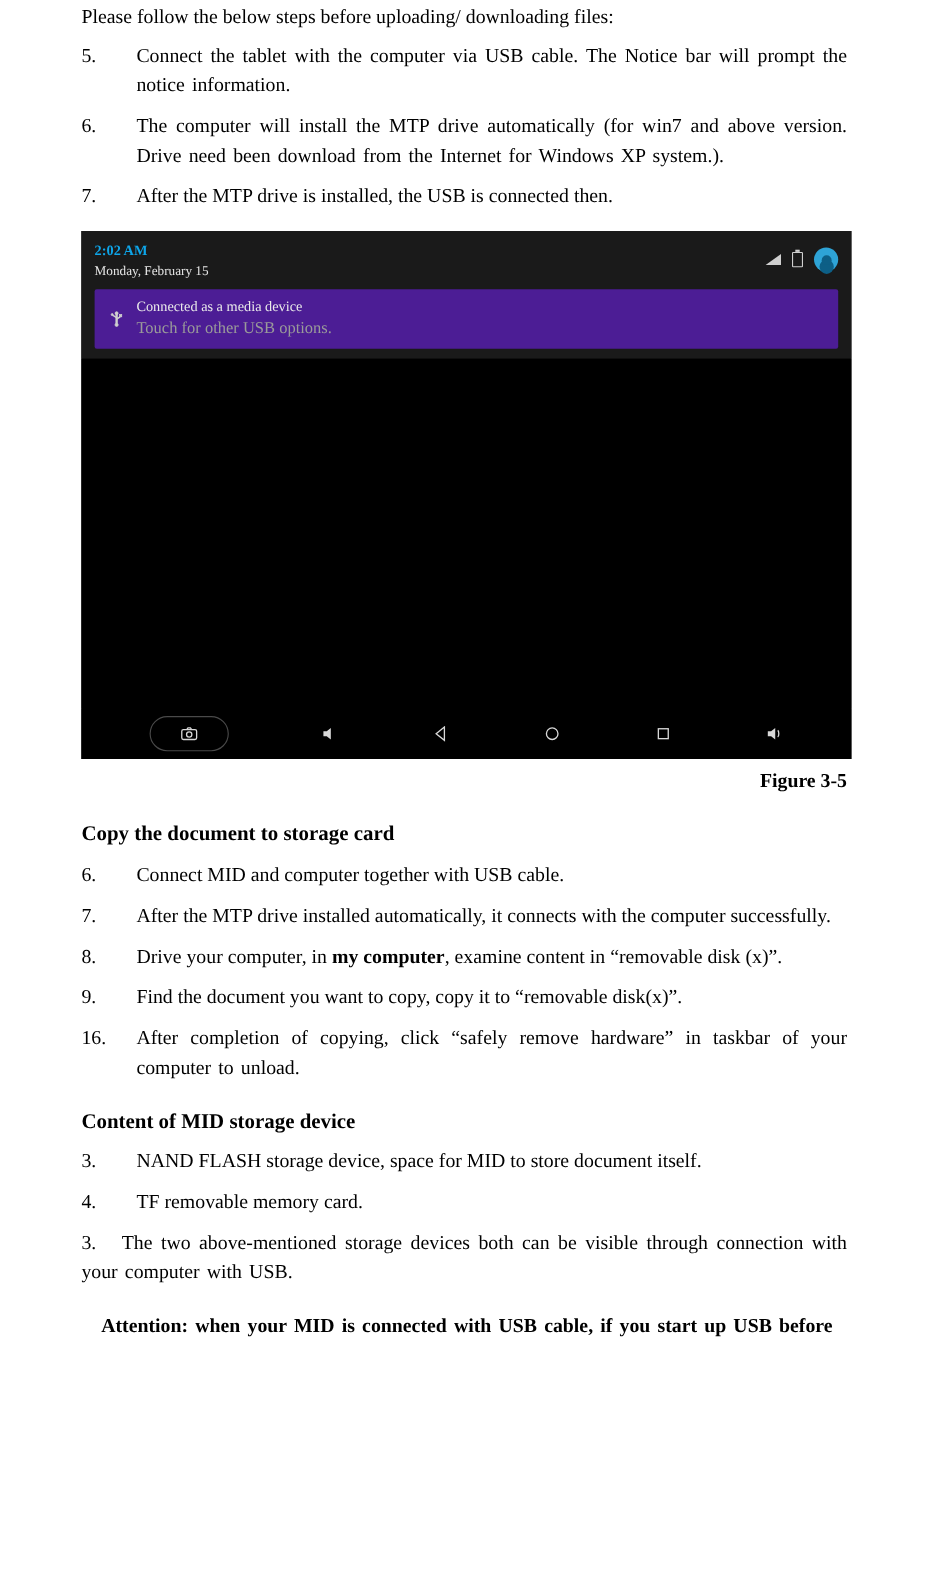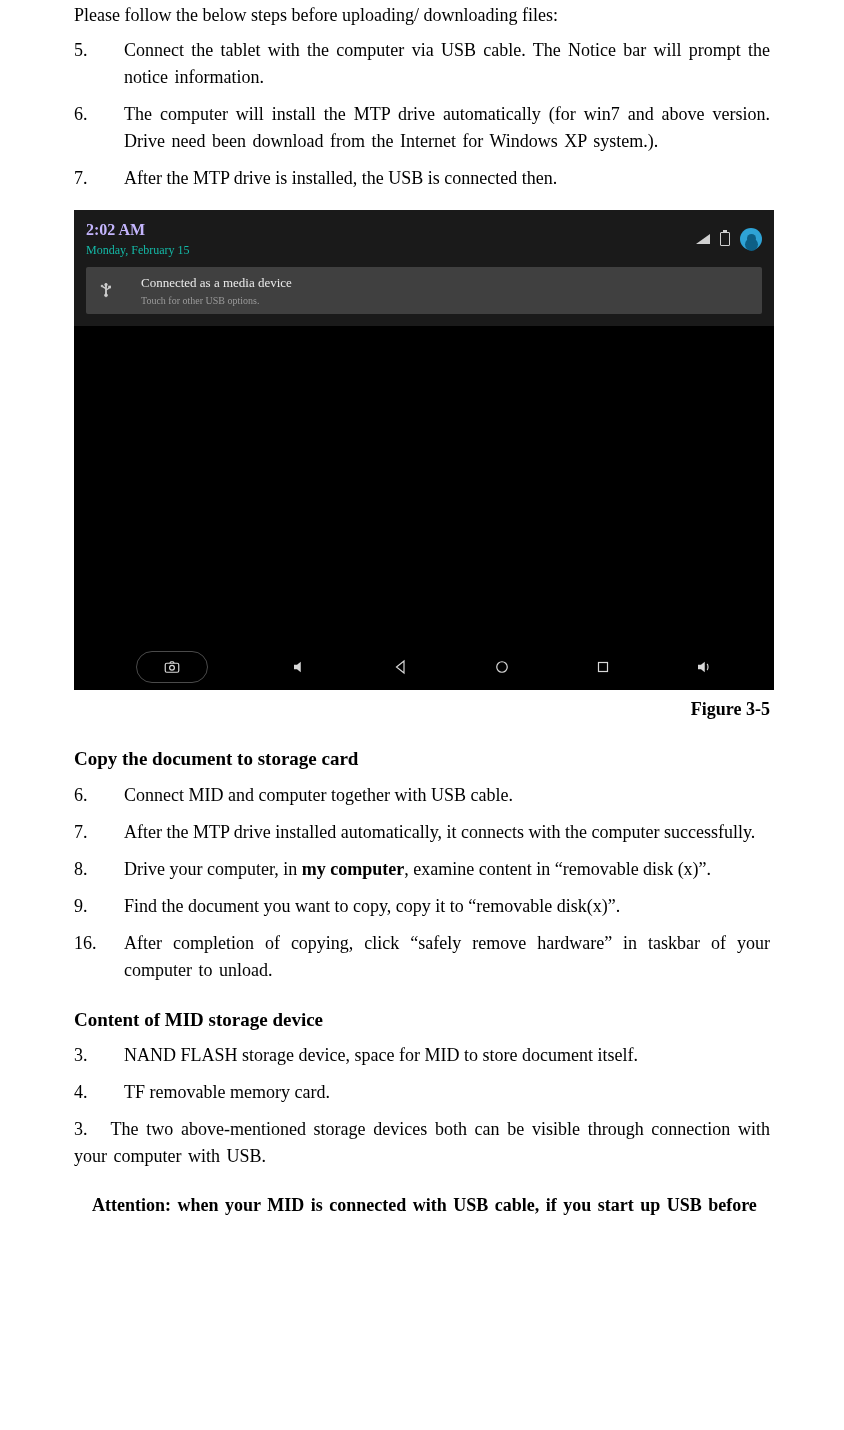--- a/index.html
+++ b/index.html
@@ -9,33 +9,33 @@
 .li{display:flex;margin:4px 0 10px;text-align:justify}
 .li .n{width:50px;flex:none}
 .li .t{flex:1}
 .li.just .t{text-align:justify;text-justify:inter-word;word-spacing:2px}
 .li5 .t,.li6 .t,.li10 .t{word-spacing:4px}
 .fig-wrap{margin:18px auto 6px;width:700px}
 .tablet{width:700px;height:480px;background:#000;display:flex;flex-direction:column}
 .shade{height:116px;background:#1a1a1a;position:relative;padding:8px 12px;box-sizing:border-box}
 .shade-top{display:flex;align-items:center;color:#e8e8e8}
 .shade-left{flex:1}
-.time{font-size:16px;font-weight:bold;color:#c4b5fd}
-.date{font-size:12px;color:#14b8a6;margin-top:-1px}
+.time{font-size:13px;font-weight:bold;color:#0ea5e9}
+.date{font-size:12px;color:#e5e5e5;margin-top:-1px}
 .shade-icons{display:flex;align-items:center;gap:10px}
 .sig-icon{width:0;height:0;border-style:solid;border-width:0 0 10px 14px;border-color:transparent transparent #d0d0d0 transparent}
 .bat{width:8px;height:12px;border:1px solid #d0d0d0;border-radius:1px;position:relative}
 .bat::before{content:"";position:absolute;top:-3px;left:2px;width:4px;height:2px;background:#d0d0d0}
 .avatar{width:22px;height:22px;border-radius:50%;background:#2ea3d6;display:flex;align-items:center;justify-content:center}
 .avatar::after{content:"";width:9px;height:9px;border-radius:50%;background:#0d5f86;box-shadow:0 6px 0 2px #0d5f86}
-.notif{margin-top:8px;background:#404040;border-radius:2px;padding:6px 10px;display:flex;align-items:center;gap:25px}
+.notif{margin-top:8px;background:#4c1d95;border-radius:2px;padding:6px 10px;display:flex;align-items:center;gap:8px}
 .usb-ic{width:20px;height:20px;display:flex;align-items:center;justify-content:center}
 .usb-ic svg{width:16px;height:16px;stroke:#cfcfcf;fill:#cfcfcf}
 .notif-title{font-size:13px;color:#eaeaea}
-.notif-sub{font-size:10px;color:#9a9a9a}
+.notif-sub{font-size:15px;color:#9a9a9a}
 .tablet-body{flex:1;background:#000}
 .navbar{height:46px;background:#000;display:flex;align-items:center;justify-content:space-around;padding:0 20px}
 .nav-pill{width:70px;height:30px;border:1px solid #4a4a4a;border-radius:16px;display:flex;align-items:center;justify-content:center}
 .nav-ic{color:#d8d8d8;display:flex;align-items:center;justify-content:center}
 .nav-ic svg{width:18px;height:18px;stroke:#d8d8d8;fill:none;stroke-width:1.6}
 .cap{text-align:right;font-weight:bold;margin:6px 0 20px}
 .h2{font-weight:bold;margin:22px 0 8px;font-size:19px}
 .loose{margin:4px 0 10px}
 .bold{font-weight:bold}
 .attn{margin-top:22px;text-indent:18px;font-weight:bold;text-align:justify;word-spacing:2px}

